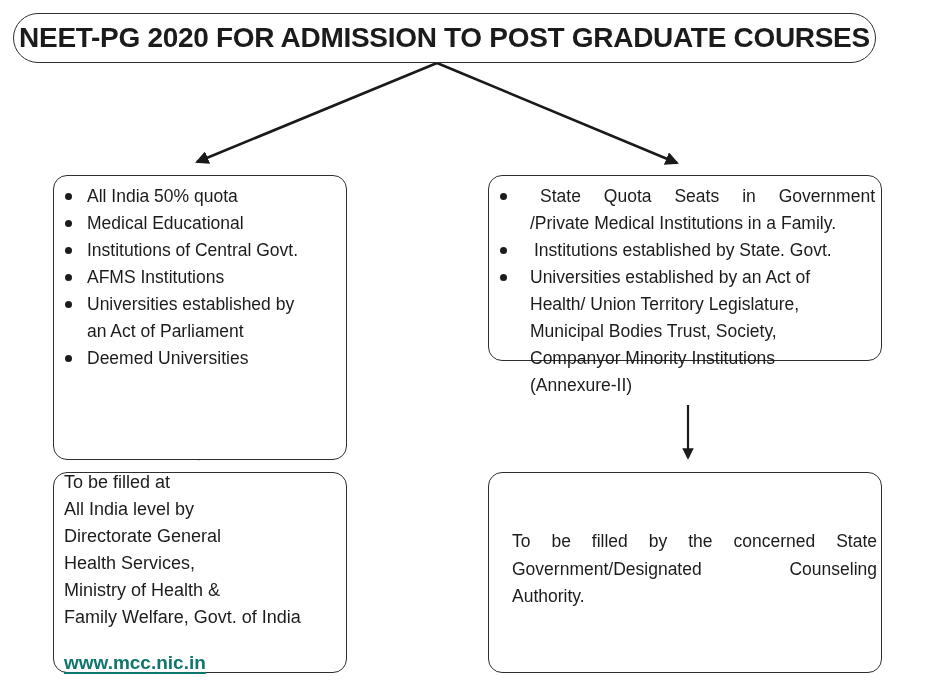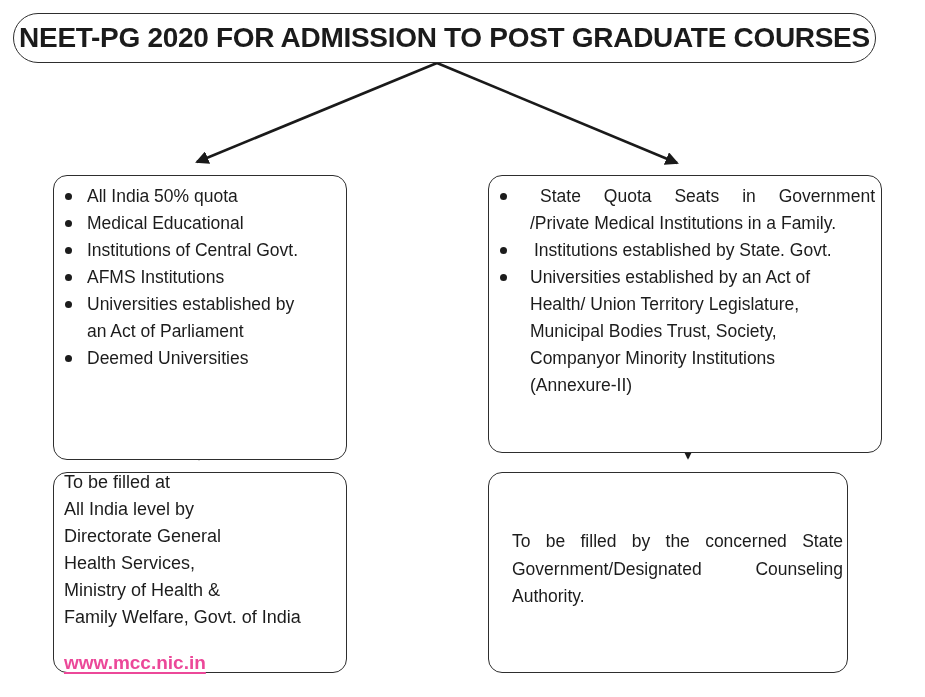--- a/index.html
+++ b/index.html
@@ -39,23 +39,23 @@
     justify-content: center;
   }
   .title-text {
     font-size: 28px;
     font-weight: bold;
     letter-spacing: -0.3px;
     color: #1b1b1b;
     white-space: nowrap;
   }
   .top-left    { left: 53px;  top: 175px; width: 294px; height: 285px; }
-  .top-right   { left: 488px; top: 175px; width: 394px; height: 278px; }
+  .top-right   { left: 488px; top: 175px; width: 394px; height: 186px; }
   .bottom-left { left: 53px;  top: 472px; width: 294px; height: 201px; }
-  .bottom-right{ left: 488px; top: 472px; width: 360px; height: 201px; }
+  .bottom-right{ left: 488px; top: 472px; width: 394px; height: 201px; }
 
   ul.blist {
     margin: 0;
     padding: 7px 6px 0 11px;
     list-style: none;
     font-size: 17.5px;
     line-height: 27px;
   }
   ul.blist li {
     display: flex;
@@ -84,21 +84,21 @@
     display: flex;
     flex-direction: column;
     justify-content: center;
     align-items: flex-start;
     text-align: center;
     font-size: 18px;
     line-height: 27px;
     padding: 2px 10px;
   }
   .link {
-    color: #ec4899;
+    color: #0f766e;
     font-size: 19px;
     font-weight: bold;
     text-decoration: underline;
     text-underline-offset: 3px;
     text-decoration-thickness: 2px;
     cursor: pointer;
     margin-top: 18px;
   }
   .bottom-right {
     display: flex;

